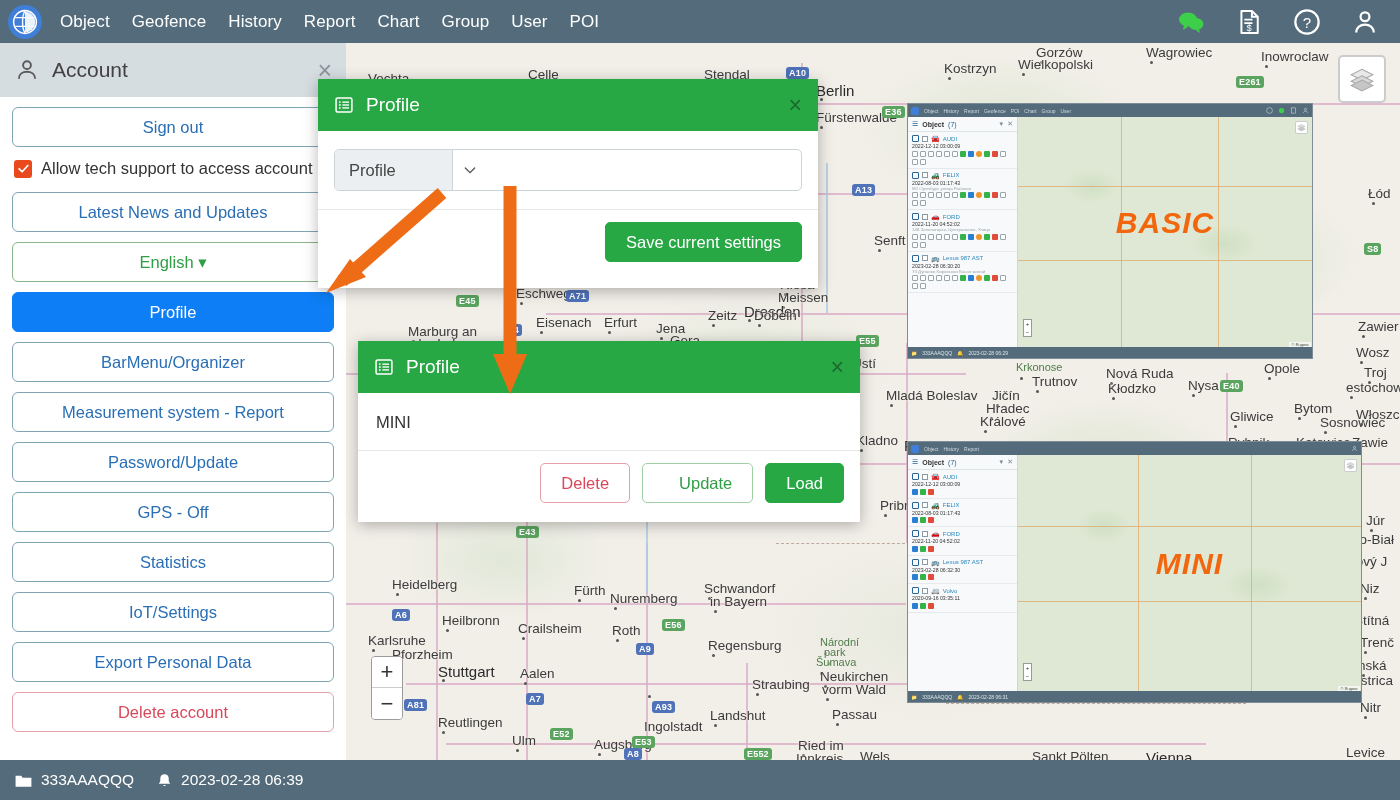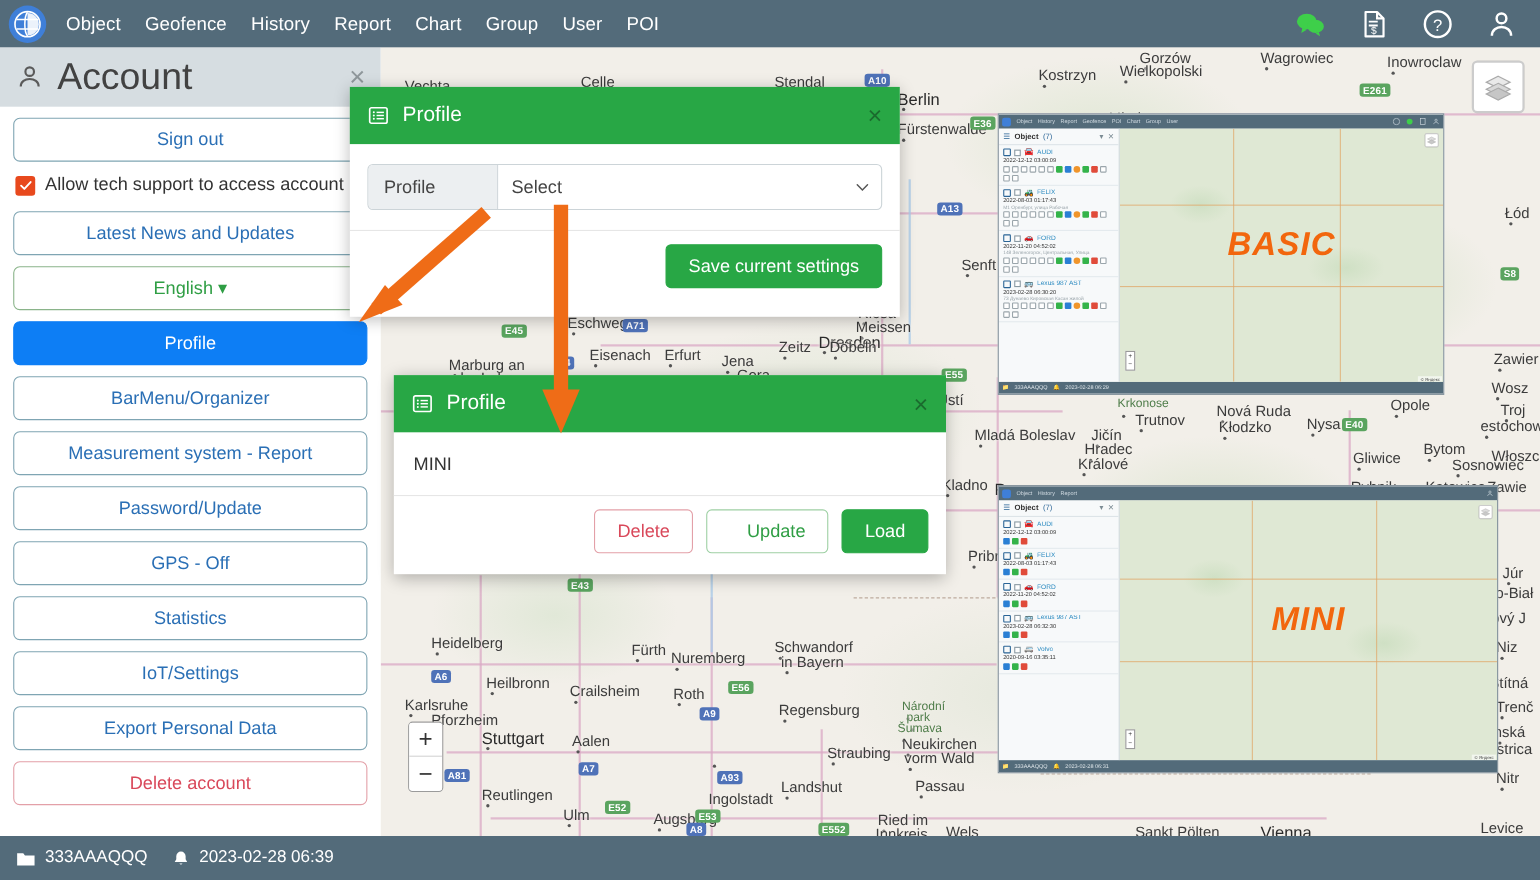--- a/index.html
+++ b/index.html
@@ -178,21 +178,21 @@
 
   
   .account-panel {
     position: absolute; left: 0; top: 43px; width: 346px; height: 717px;
     background: #fff; z-index: 40; display: flex; flex-direction: column;
   }
   .account-hdr {
     height: 54px; background: #d6dde1; display: flex; align-items: center;
     gap: 12px; padding: 0 14px; flex: none; position: relative;
   }
-  .account-hdr .title { font-size: 34px; color: #424242; }
+  .account-hdr .title { font-size: 21px; color: #424242; }
   .account-hdr .closex {
     margin-left: auto; font-size: 25px; color: #8f979b; cursor: pointer;
     line-height: 1;
   }
   .account-body {
     flex: 1; overflow: hidden; padding: 10px 12px 0 12px;
     display: flex; flex-direction: column; gap: 10px;
   }
   .abtn {
     display: block; width: 100%; height: 40px; line-height: 38px;
@@ -957,21 +957,20 @@
           <rect x="10" y="11.2" width="8" height="1.6" fill="#fff"></rect>
         <circle cx="7" cy="15.5" r="1.1" fill="#fff"></circle>
           <rect x="10" y="14.7" width="8" height="1.6" fill="#fff"></rect>
       </svg>
       <span class="mt">Profile</span>
       <span class="mx">×</span>
     </div>
     <div class="modal-body">
       <div class="selrow">
         <div class="sl">Profile</div>
-        <select id="profile-select"><option value="Select">Select</option></select>
         <div class="chev">
           <svg width="16" height="16" viewBox="0 0 24 24">
               <path d="M5 9l7 7 7-7" fill="none" stroke="#555" stroke-width="2" stroke-linecap="round"></path>
             </svg>
         </div>
       </div>
     </div>
     <div class="modal-foot">
       <button class="mbtn green-fill">Save current settings</button>
     </div>

